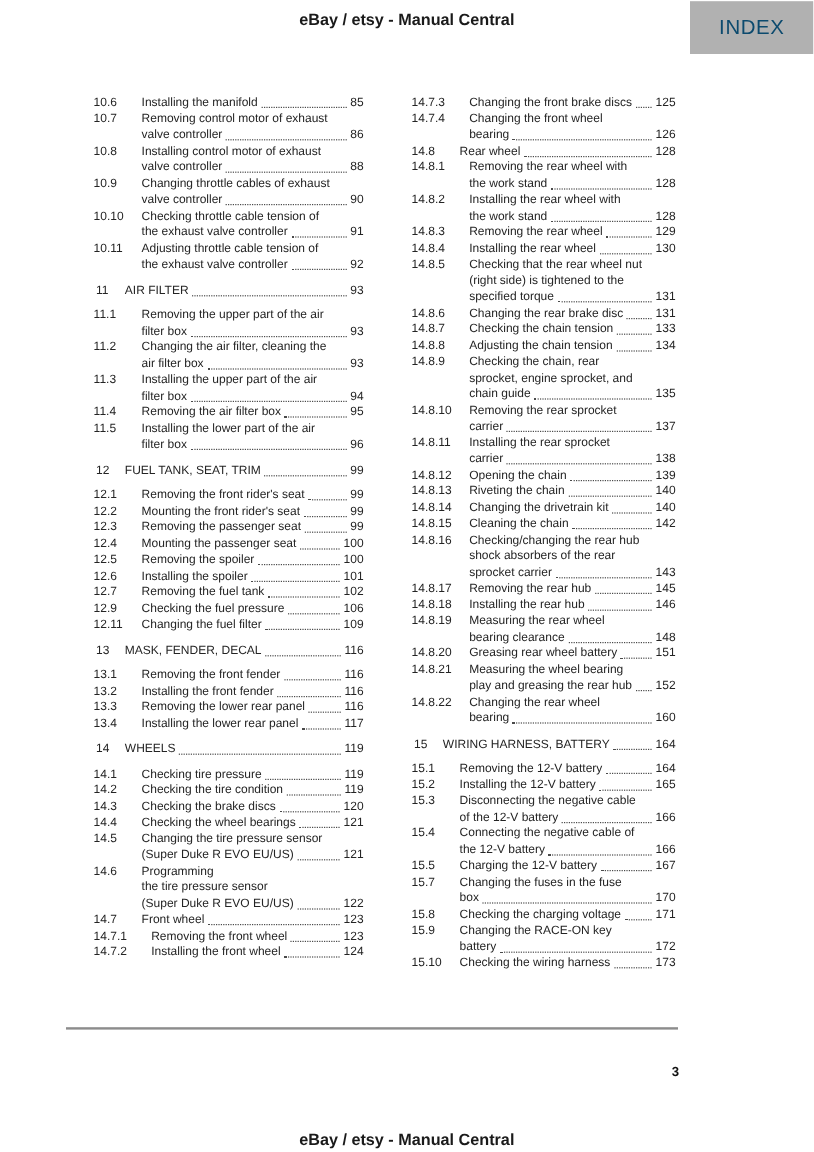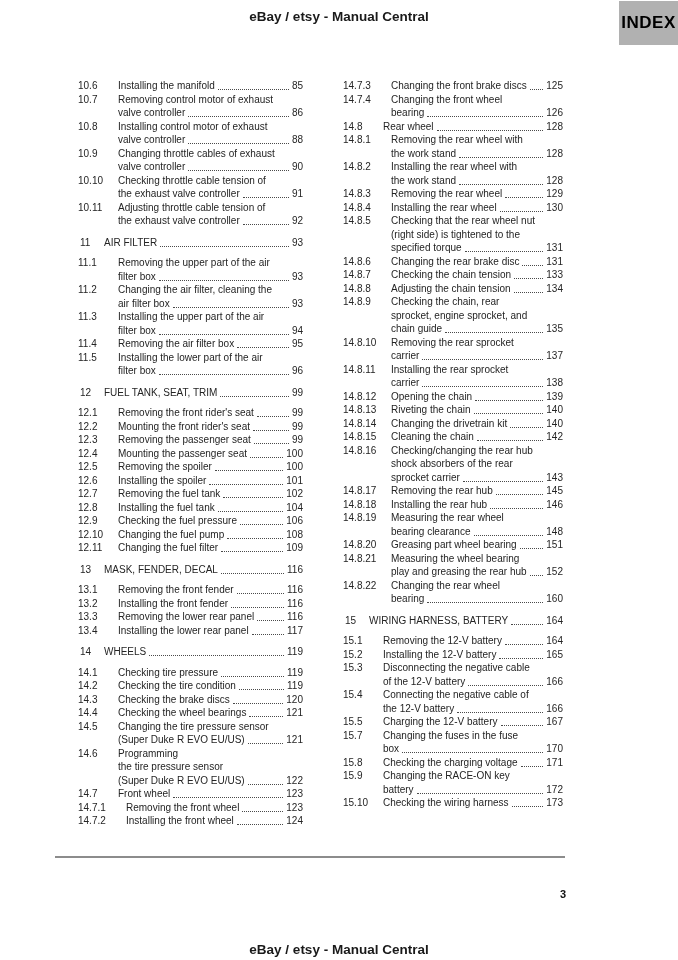--- a/index.html
+++ b/index.html
@@ -5,23 +5,23 @@
   html,body { margin:0; padding:0; background:#ffffff; }
   .page {
     position:relative; width:678px; height:960px; background:#ffffff;
     font-family:"Liberation Sans", sans-serif; color:#1f1f1f; overflow:hidden;
   }
   .header-title {
     position:absolute; top:9px; left:0; width:100%;
     text-align:center; font-size:13.5px; font-weight:600; color:#1a1a1a;
   }
   .index-tab {
-    position:absolute; top:1px; right:0; width:59px; height:44px;
+    position:absolute; top:1px; right:0; width:103px; height:44px;
     background:#b1b1b1; display:flex; align-items:center; justify-content:center;
-    font-size:17px; font-weight:bold; color:#000000; letter-spacing:0.5px;
+    font-size:17px; font-weight:normal; color:#0c4a6e; letter-spacing:0.5px;
   }
   .content {
     position:absolute; top:79px; left:55px; display:flex;
     font-size:10px; line-height:13.5px; color:#242424;justify-content:flex-end;
   }
   .col-left  { width:248px; margin-right:17px; }
   .col-right { width:243px; }
   .entry { display:flex; align-items:flex-start; }
   .entry .num { flex:0 0 auto; white-space:nowrap; }
   .entry.level1 { margin:8px 0 7px 0; }
@@ -264,46 +264,26 @@
           <span class="num">12.7</span>
           <span class="body">
             <span class="line last">
               <span class="txt">Removing the fuel tank</span>
               <span class="dots"></span>
               <span class="pg">102</span>
             </span>
           </span>
         </div>
         <div class="entry level2">
-          <span class="num">12.8</span>
-          <span class="body">
-            <span class="line last">
-              <span class="txt">Installing the fuel tank</span>
-              <span class="dots"></span>
-              <span class="pg">104</span>
-            </span>
-          </span>
-        </div>
-        <div class="entry level2">
           <span class="num">12.9</span>
           <span class="body">
             <span class="line last">
               <span class="txt">Checking the fuel pressure</span>
               <span class="dots"></span>
               <span class="pg">106</span>
-            </span>
-          </span>
-        </div>
-        <div class="entry level2">
-          <span class="num">12.10</span>
-          <span class="body">
-            <span class="line last">
-              <span class="txt">Changing the fuel pump</span>
-              <span class="dots"></span>
-              <span class="pg">108</span>
             </span>
           </span>
         </div>
         <div class="entry level2">
           <span class="num">12.11</span>
           <span class="body">
             <span class="line last">
               <span class="txt">Changing the fuel filter</span>
               <span class="dots"></span>
               <span class="pg">109</span>
@@ -694,21 +674,21 @@
               <span class="txt">bearing clearance</span>
               <span class="dots"></span>
               <span class="pg">148</span>
             </span>
           </span>
         </div>
         <div class="entry level3">
           <span class="num">14.8.20</span>
           <span class="body">
             <span class="line last">
-              <span class="txt">Greasing part wheel bearing</span>
+              <span class="txt">Greasing rear wheel battery</span>
               <span class="dots"></span>
               <span class="pg">151</span>
             </span>
           </span>
         </div>
         <div class="entry level3">
           <span class="num">14.8.21</span>
           <span class="body">
             <span class="line">Measuring the wheel bearing</span>
             <span class="line last">

